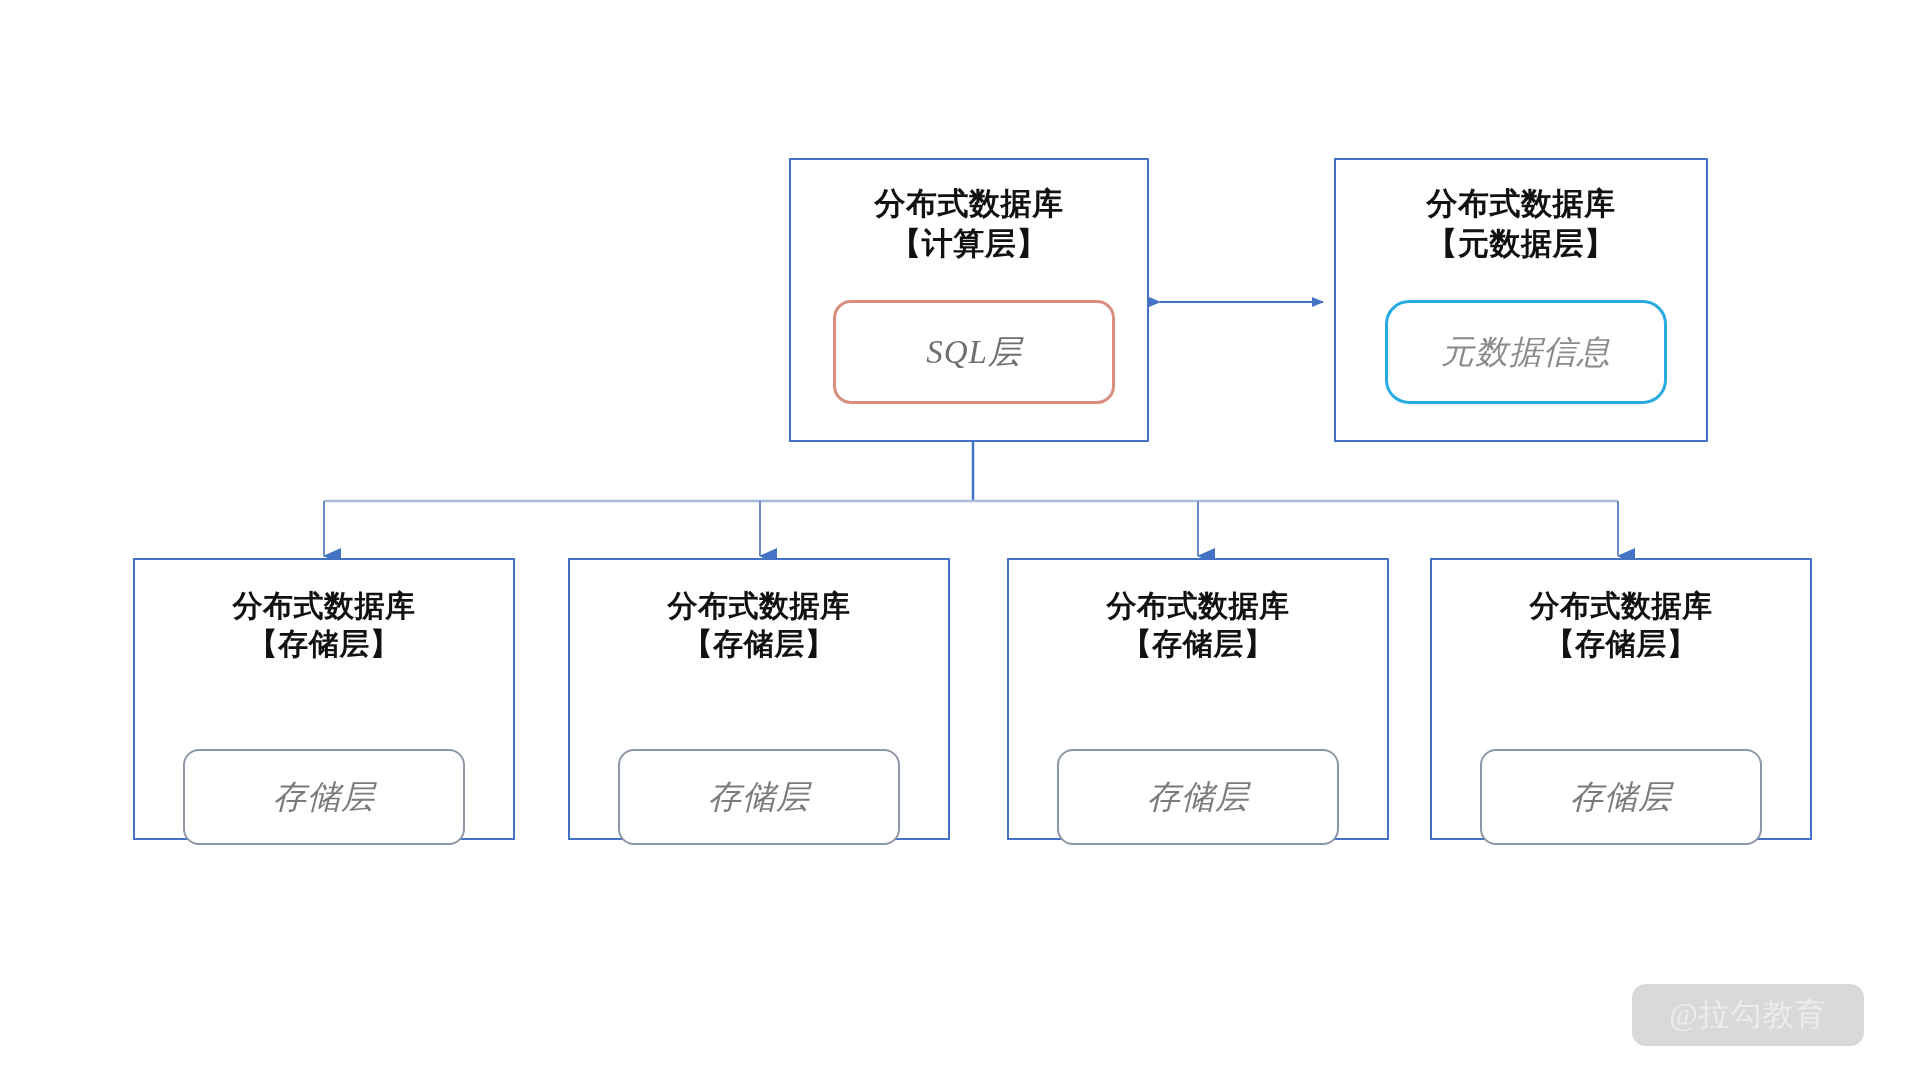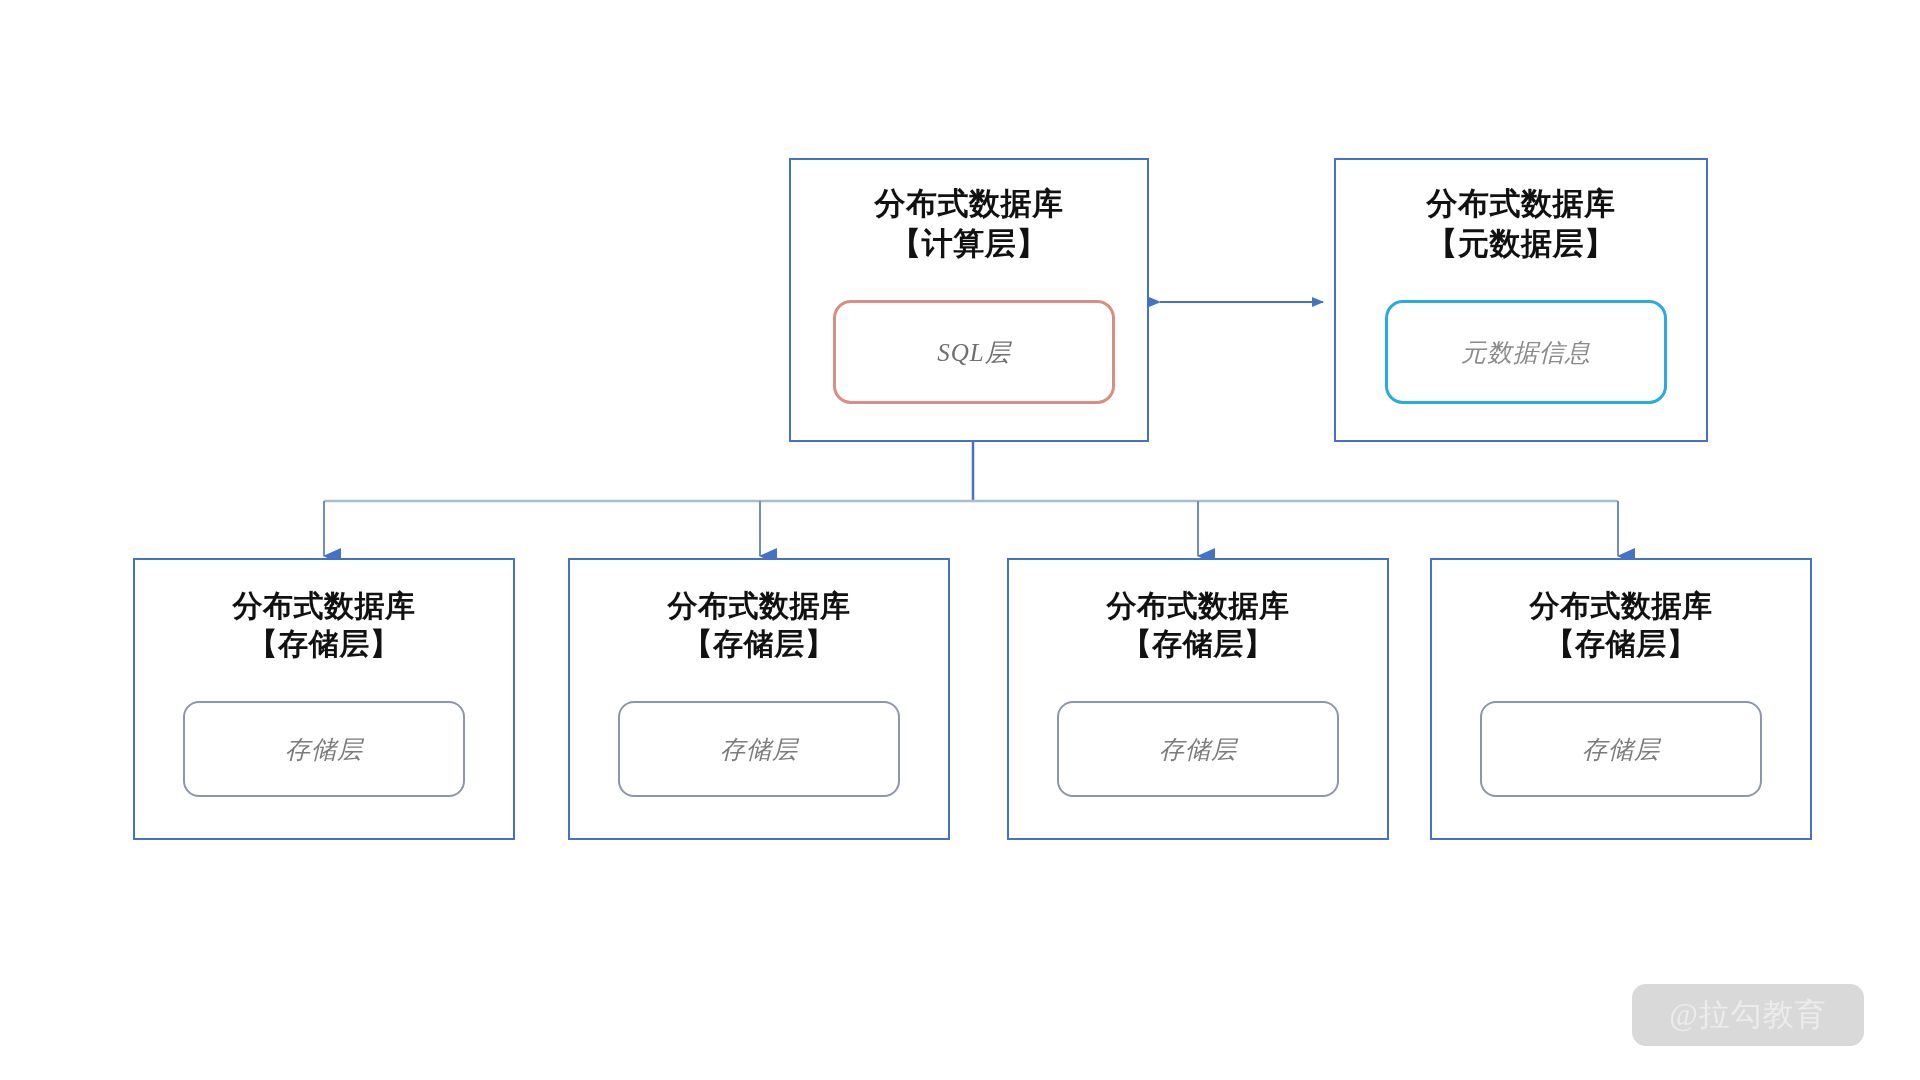--- a/index.html
+++ b/index.html
@@ -70,45 +70,46 @@
 
   
   .pill {
     position: absolute;
     box-sizing: border-box;
     background: #ffffff;
     border-radius: 18px;
     display: flex;
     align-items: center;
     justify-content: center;
-    font-size: 25px;
+    font-size: 33px;
     font-style: italic;
     color: #7a7a7a;
     letter-spacing: 1px;
   }
   .pill.sql {
     border: 3px solid #d98e80;
     color: #6f6f6f;
   }
   .pill.meta {
     border: 3px solid #29abe2;
     color: #8a8a8a;
   }
   .pill.storage {
     border: 2px solid #8d97a7;
     color: #7b7b7b;
     border-radius: 16px;
+    margin-top: 48px;
   }
 
   
   #node-compute   { left: 789px;  top: 158px; width: 360px; height: 284px; }
   #node-metadata  { left: 1334px; top: 158px; width: 374px; height: 284px; }
 
   #pill-sql   { left: 833px;  top: 300px; width: 282px; height: 104px; }
-  #pill-meta  { left: 1385px; top: 300px; width: 282px; height: 104px; }
+  #pill-meta  { left: 1385px; top: 300px; width: 282px; height: 104px; border-radius: 24px; }
 
   #node-storage-0 { left: 133px;  top: 558px; width: 382px; height: 282px; }
   #node-storage-1 { left: 568px;  top: 558px; width: 382px; height: 282px; }
   #node-storage-2 { left: 1007px; top: 558px; width: 382px; height: 282px; }
   #node-storage-3 { left: 1430px; top: 558px; width: 382px; height: 282px; }
 
   #pill-storage-0 { left: 183px;  top: 701px; width: 282px; height: 96px; }
   #pill-storage-1 { left: 618px;  top: 701px; width: 282px; height: 96px; }
   #pill-storage-2 { left: 1057px; top: 701px; width: 282px; height: 96px; }
   #pill-storage-3 { left: 1480px; top: 701px; width: 282px; height: 96px; }

